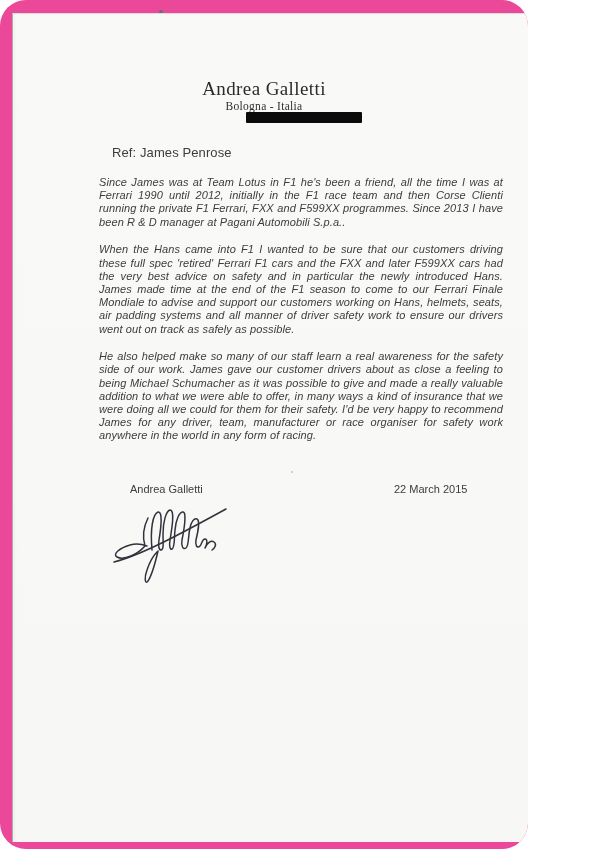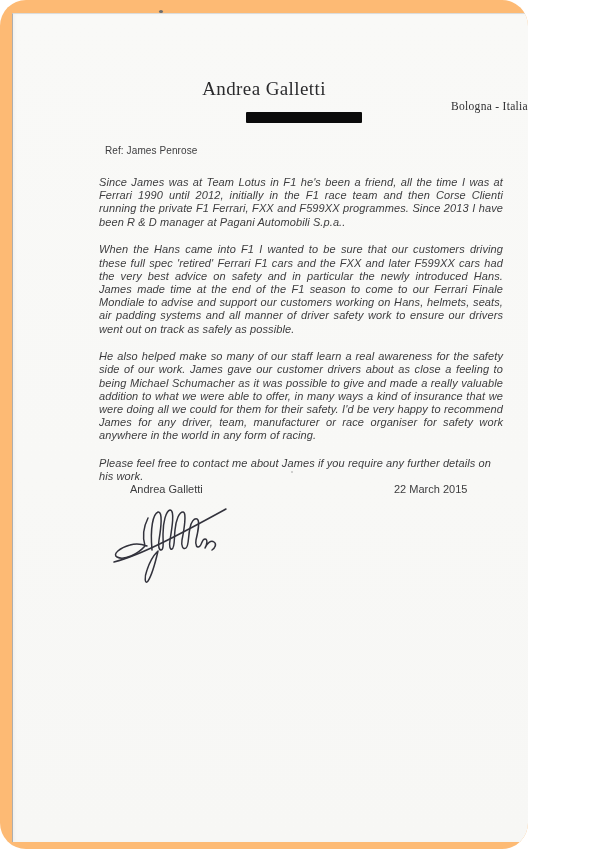--- a/index.html
+++ b/index.html
@@ -5,21 +5,21 @@
   html, body {
     margin: 0;
     padding: 0;
     background: #ffffff;
     font-family: "Liberation Sans", sans-serif;
   }
   .scan {
     position: relative;
     width: 528px;
     height: 849px;
-    background: #fdba74;
+    background: #ec4899;
     overflow: hidden;
     border-radius: 26px;
   }
   
   .paper {
     position: absolute;
     left: 12px;
     top: 13px;
     right: 0;
     bottom: 7px;
@@ -38,41 +38,41 @@
     font-family: "Liberation Serif", serif;
     font-size: 19px;
     letter-spacing: 0.4px;
     color: #2b2b2d;
   }
   .letterhead-location {
     position: absolute;
     left: 0;
     right: 0;
     top: 100px;
-    text-align: right;
+    text-align: center;
     font-family: "Liberation Serif", serif;
     font-size: 11.5px;
     letter-spacing: 0.3px;
     color: #2f2f31;
   }
   .redaction-bar {
     position: absolute;
     left: 246px;
     top: 112px;
     width: 116px;
     height: 11px;
     background: #0b0b0b;
     border-radius: 1px;
   }
   
   .ref-line {
     position: absolute;
-    left: 89px;
+    left: 96px;
     top: 145px;
-    font-size: 10px;
+    font-size: 13px;
     color: #3c3c3e;
     letter-spacing: 0.1px;
     padding-left: 16px;
   }
   .letter-body {
     position: absolute;
     left: 99px;
     top: 176px;
     width: 404px;
     font-size: 11px;
@@ -131,21 +131,20 @@
   <div class="letterhead-location">Bologna - Italia</div>
 
   <div class="redaction-bar"></div>
 
   <div class="ref-line">Ref: James Penrose</div>
 
   <div class="letter-body">
     <p>Since James was at Team Lotus in F1 he's been a friend, all the time I was at Ferrari 1990 until 2012, initially in the F1 race team and then Corse Clienti running the private F1 Ferrari, FXX and F599XX programmes. Since 2013 I have been R &amp; D manager at Pagani Automobili S.p.a..</p>
     <p>When the Hans came into F1 I wanted to be sure that our customers driving these full spec 'retired' Ferrari F1 cars and the FXX and later F599XX cars had the very best advice on safety and in particular the newly introduced Hans. James made time at the end of the F1 season to come to our Ferrari Finale Mondiale to advise and support our customers working on Hans, helmets, seats, air padding systems and all manner of driver safety work to ensure our drivers went out on track as safely as possible.</p>
     <p>He also helped make so many of our staff learn a real awareness for the safety side of our work. James gave our customer drivers about as close a feeling to being Michael Schumacher as it was possible to give and made a really valuable addition to what we were able to offer, in many ways a kind of insurance that we were doing all we could for them for their safety. I'd be very happy to recommend James for any driver, team, manufacturer or race organiser for safety work anywhere in the world in any form of racing.</p>
-    <p class="last">Please feel free to contact me about James if you require any further details on his work.</p>
   </div>
 
   <div class="closing-signatory">Andrea Galletti</div>
 
   <div class="closing-date">22 March 2015</div>
 
   <svg class="signature" viewBox="0 0 122 90">
     <g fill="none" stroke="#32323c" stroke-width="1.5" stroke-linecap="round" stroke-linejoin="round">
 
       <path d="M6,64 C34,57 76,34 118,11"></path>

